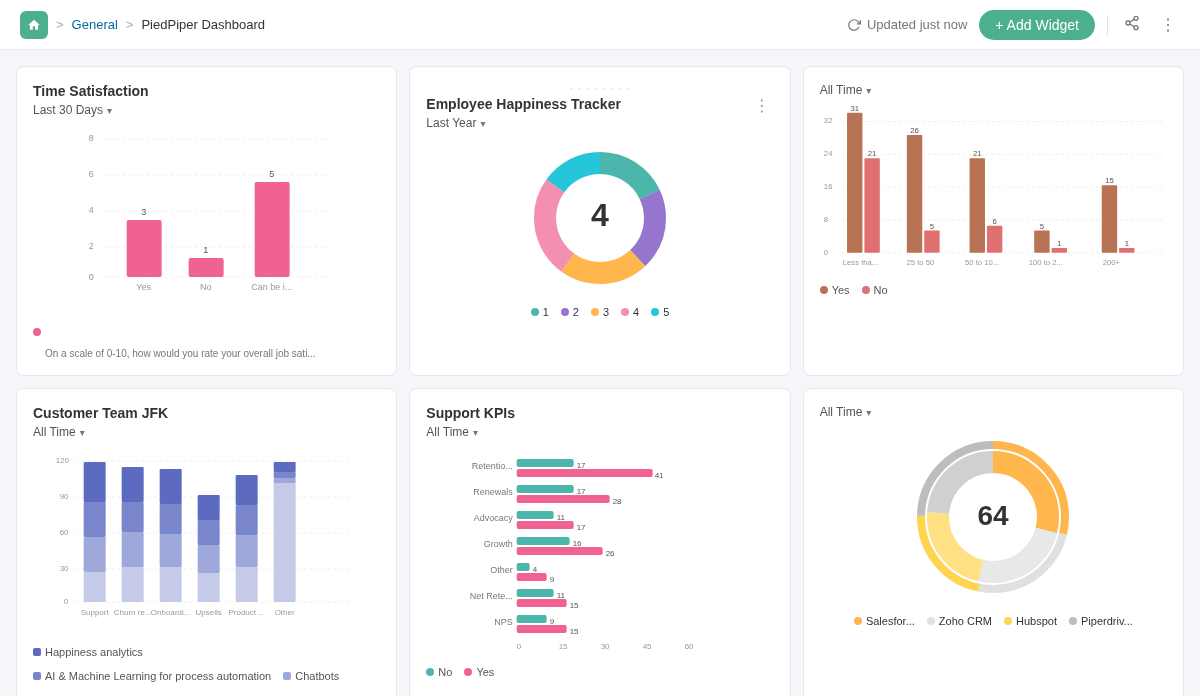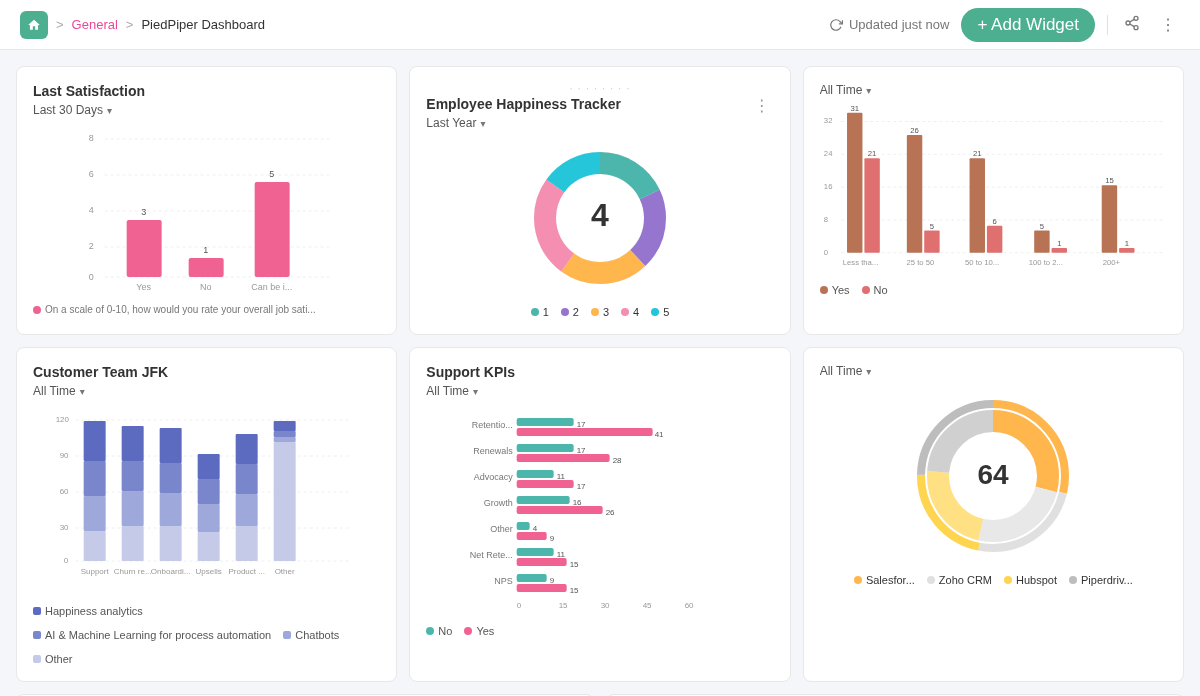--- a/index.html
+++ b/index.html
@@ -3,25 +3,25 @@
   <meta charset="utf-8">
   <style>
     * { box-sizing: border-box; margin: 0; padding: 0; }
     body { font-family: -apple-system, BlinkMacSystemFont, 'Segoe UI', sans-serif; background: #f5f6fa; color: #333; font-size: 13px; }
     
     
     .header { display: flex; align-items: center; justify-content: space-between; padding: 0 20px; height: 50px; background: #fff; border-bottom: 1px solid #e8e8e8; }
     .header-left { display: flex; align-items: center; gap: 8px; color: #555; }
     .header-left .home-icon { width: 28px; height: 28px; background: #4CAF8F; border-radius: 6px; display: flex; align-items: center; justify-content: center; color: white; font-size: 14px; }
     .header-left .breadcrumb-sep { color: #aaa; }
-    .header-left .breadcrumb-link { color: #ec4899; text-decoration: none; }
+    .header-left .breadcrumb-link { color: #0369a1; text-decoration: none; }
     .header-left .breadcrumb-current { color: #333; font-weight: 500; }
     .header-right { display: flex; align-items: center; gap: 12px; }
     .updated-text { color: #777; font-size: 13px; display: flex; align-items: center; gap: 6px; text-align: right; }
-    .add-widget-btn { background: #4CAF8F; color: white; border: none; border-radius: 20px; padding: 7px 16px; font-size: 17px; cursor: pointer; display: flex; align-items: center; gap: 6px; }
+    .add-widget-btn { background: #4CAF8F; color: white; border: none; border-radius: 20px; padding: 7px 16px; font-size: 14px; cursor: pointer; display: flex; align-items: center; gap: 6px; }
     .icon-btn { background: none; border: none; cursor: pointer; color: #777; font-size: 16px; padding: 4px; }
     .header-divider { width: 1px; height: 20px; background: #e0e0e0; }
     
     
     .dashboard { padding: 16px; display: flex; flex-direction: column; gap: 12px; }
     
     
     .widget-row { display: grid; gap: 12px; }
     .widget-row-3 { grid-template-columns: 1fr 1fr 1fr; }
     .widget-row-2 { grid-template-columns: 1fr 1fr; }
@@ -85,21 +85,21 @@
     </button>
     <button class="icon-btn">⋮</button>
   </div>
 </div>
 
 <div class="dashboard">
 
   <div class="widget-row widget-row-3">
 
     <div class="widget-card" style="position:relative;">
-      <div class="widget-title">Last Satisfaction</div>
+      <div class="widget-title">Time Satisfaction</div>
       <div class="widget-filter">
         <span>Last 30 Days</span>
         <span class="arrow">▾</span>
       </div>
       <div class="chart-area">
         <svg width="100%" height="170" viewBox="0 0 260 170">
 
           <text x="12" y="16" font-size="9" fill="#999">8</text>
           <text x="12" y="52" font-size="9" fill="#999">6</text>
           <text x="12" y="88" font-size="9" fill="#999">4</text>
@@ -122,21 +122,21 @@
           <text x="195" y="52" font-size="9" fill="#555" text-anchor="middle">5</text>
 
           <text x="67" y="165" font-size="9" fill="#999" text-anchor="middle">Yes</text>
           <text x="129" y="165" font-size="9" fill="#999" text-anchor="middle">No</text>
           <text x="195" y="165" font-size="9" fill="#999" text-anchor="middle">Can be i...</text>
         </svg>
       </div>
       <div class="legend">
         <div class="legend-item">
           <div class="legend-dot" style="background:#F06292;"></div>
-          <span style="font-size:10px;color:#777;">On a scale of 0-10, how would you rate your overall job sati...</span>
+          <span style="font-size:10px;color:#777;margin-top:44px;">On a scale of 0-10, how would you rate your overall job sati...</span>
         </div>
       </div>
     </div>
 
     <div class="widget-card">
       <div class="dots-handle">· · · · · · · ·</div>
       <div class="widget-header-row">
         <div>
           <div class="widget-title">Employee Happiness Tracker</div>
           <div class="widget-filter">

